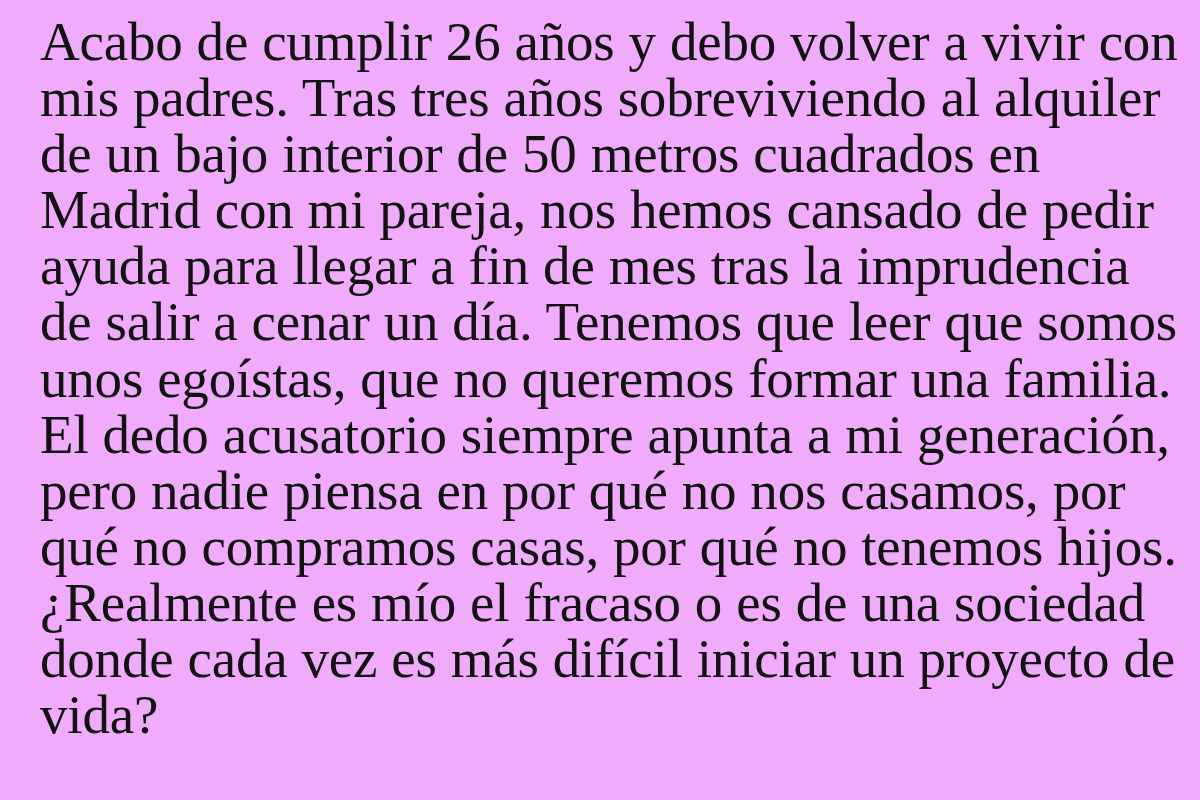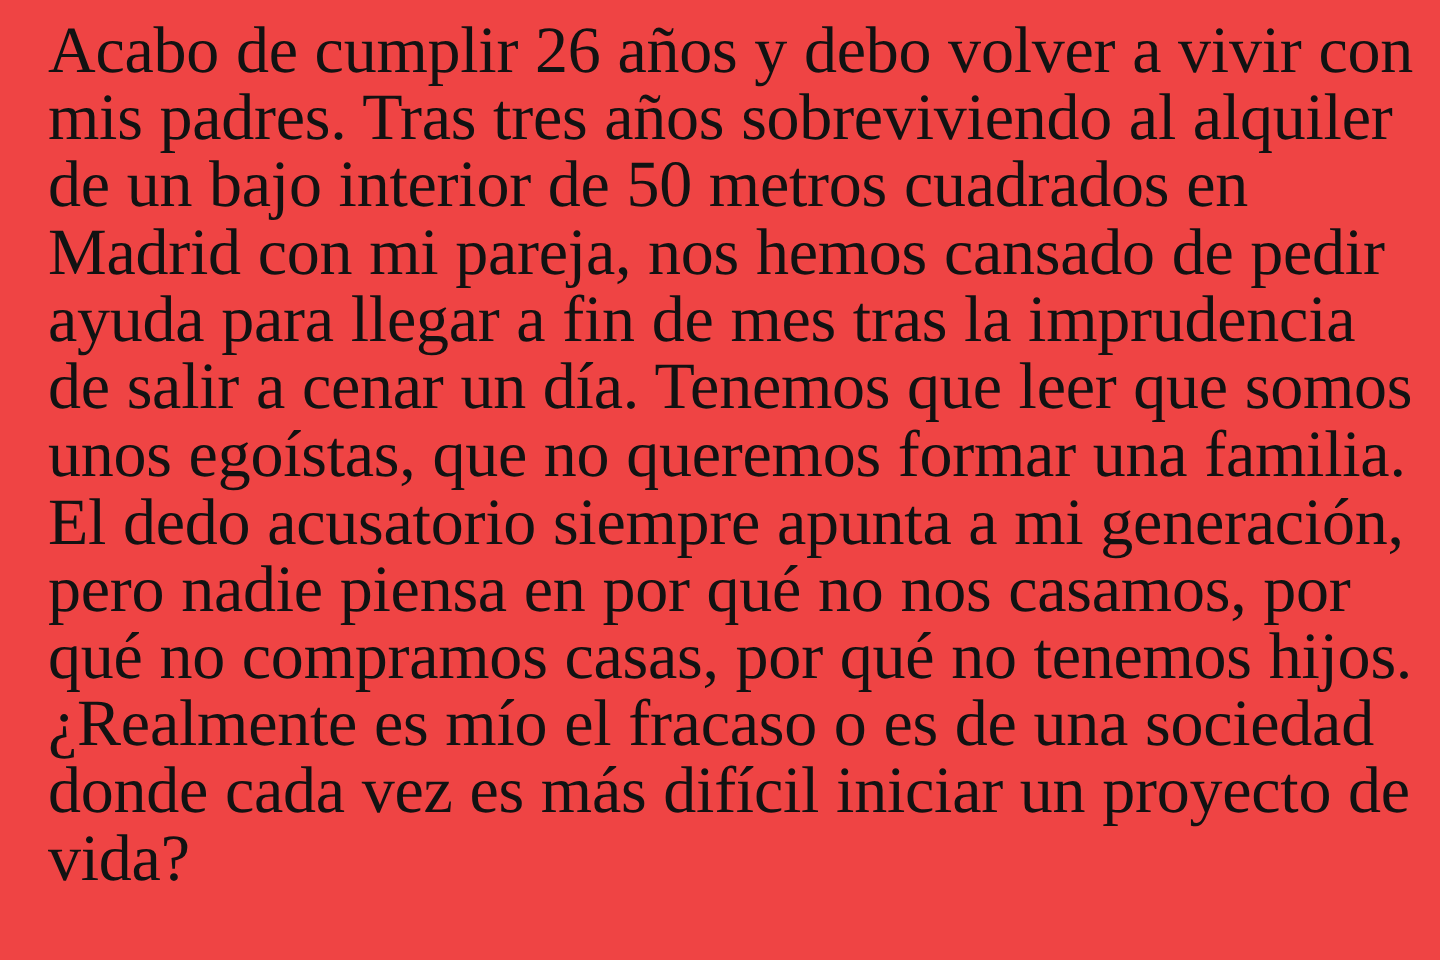--- a/index.html
+++ b/index.html
@@ -10,21 +10,21 @@
     width: 1200px;
     height: 800px;
     background: #f2f2f2;
     font-family: "Liberation Serif", serif;
     overflow: hidden;
   }
   .page {
     box-sizing: border-box;
     width: 1200px;
     height: 800px;
-    background: #ef4444;
+    background: #f0abfc;
     padding: 14px 20px 14px 40px;
     display: block;
   }
   .quote-text {
     color: #121212;
     font-family: "Liberation Serif", serif;
     font-size: 55px;
     line-height: 1.02;
     font-weight: 400;
     letter-spacing: -0.2px;

